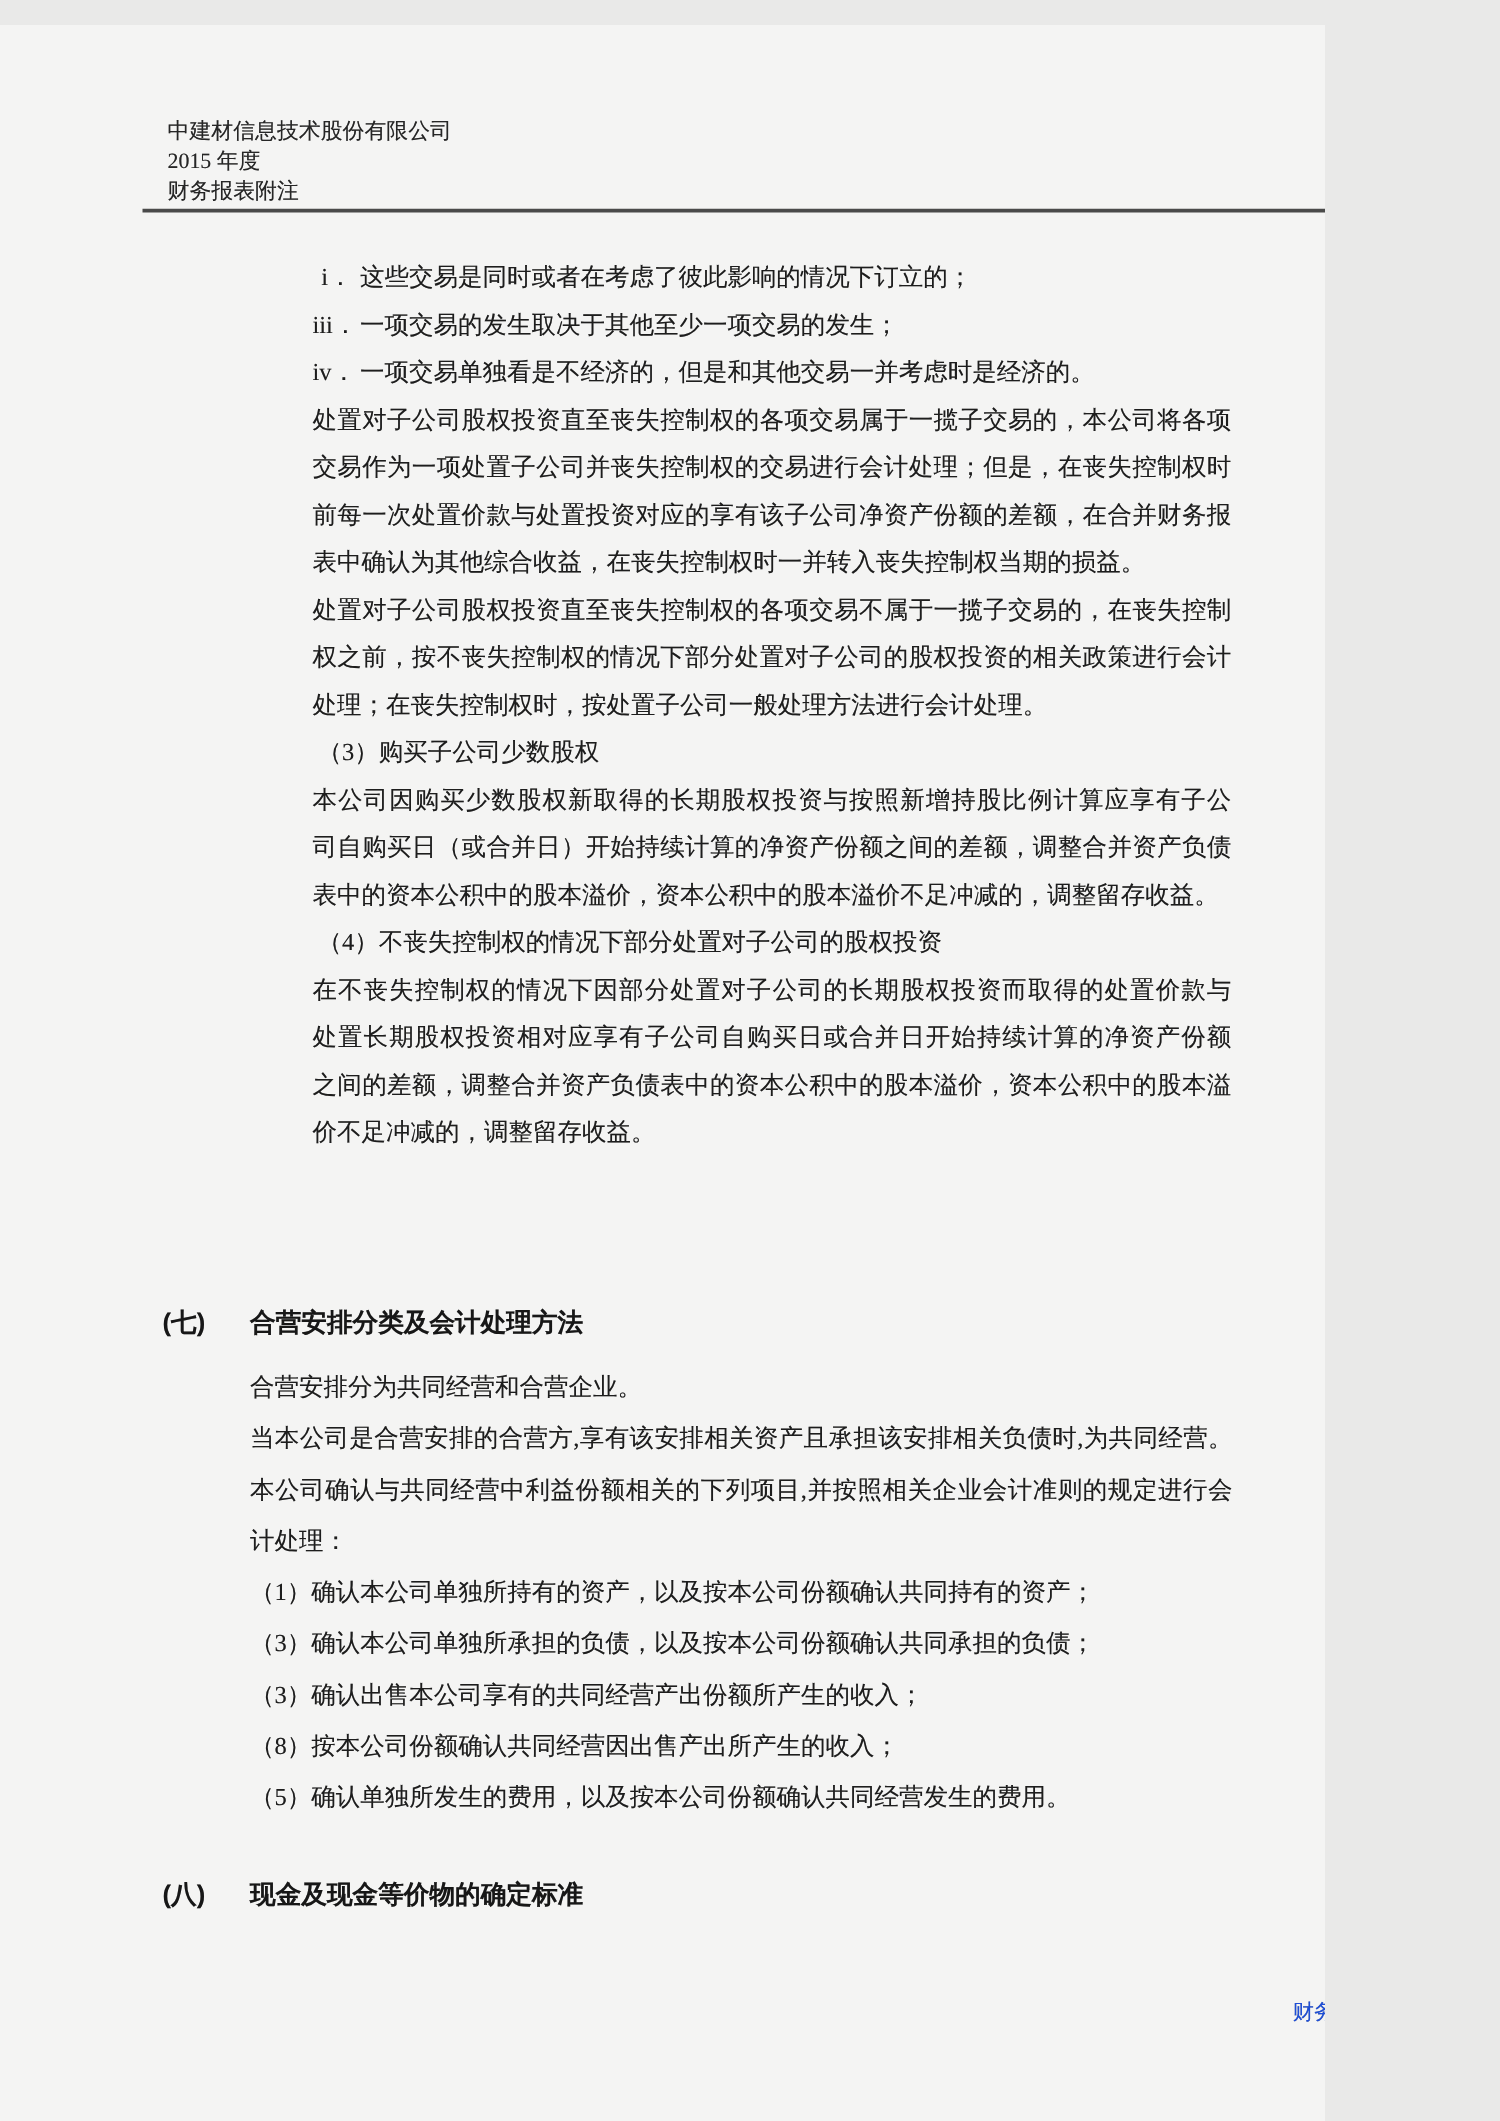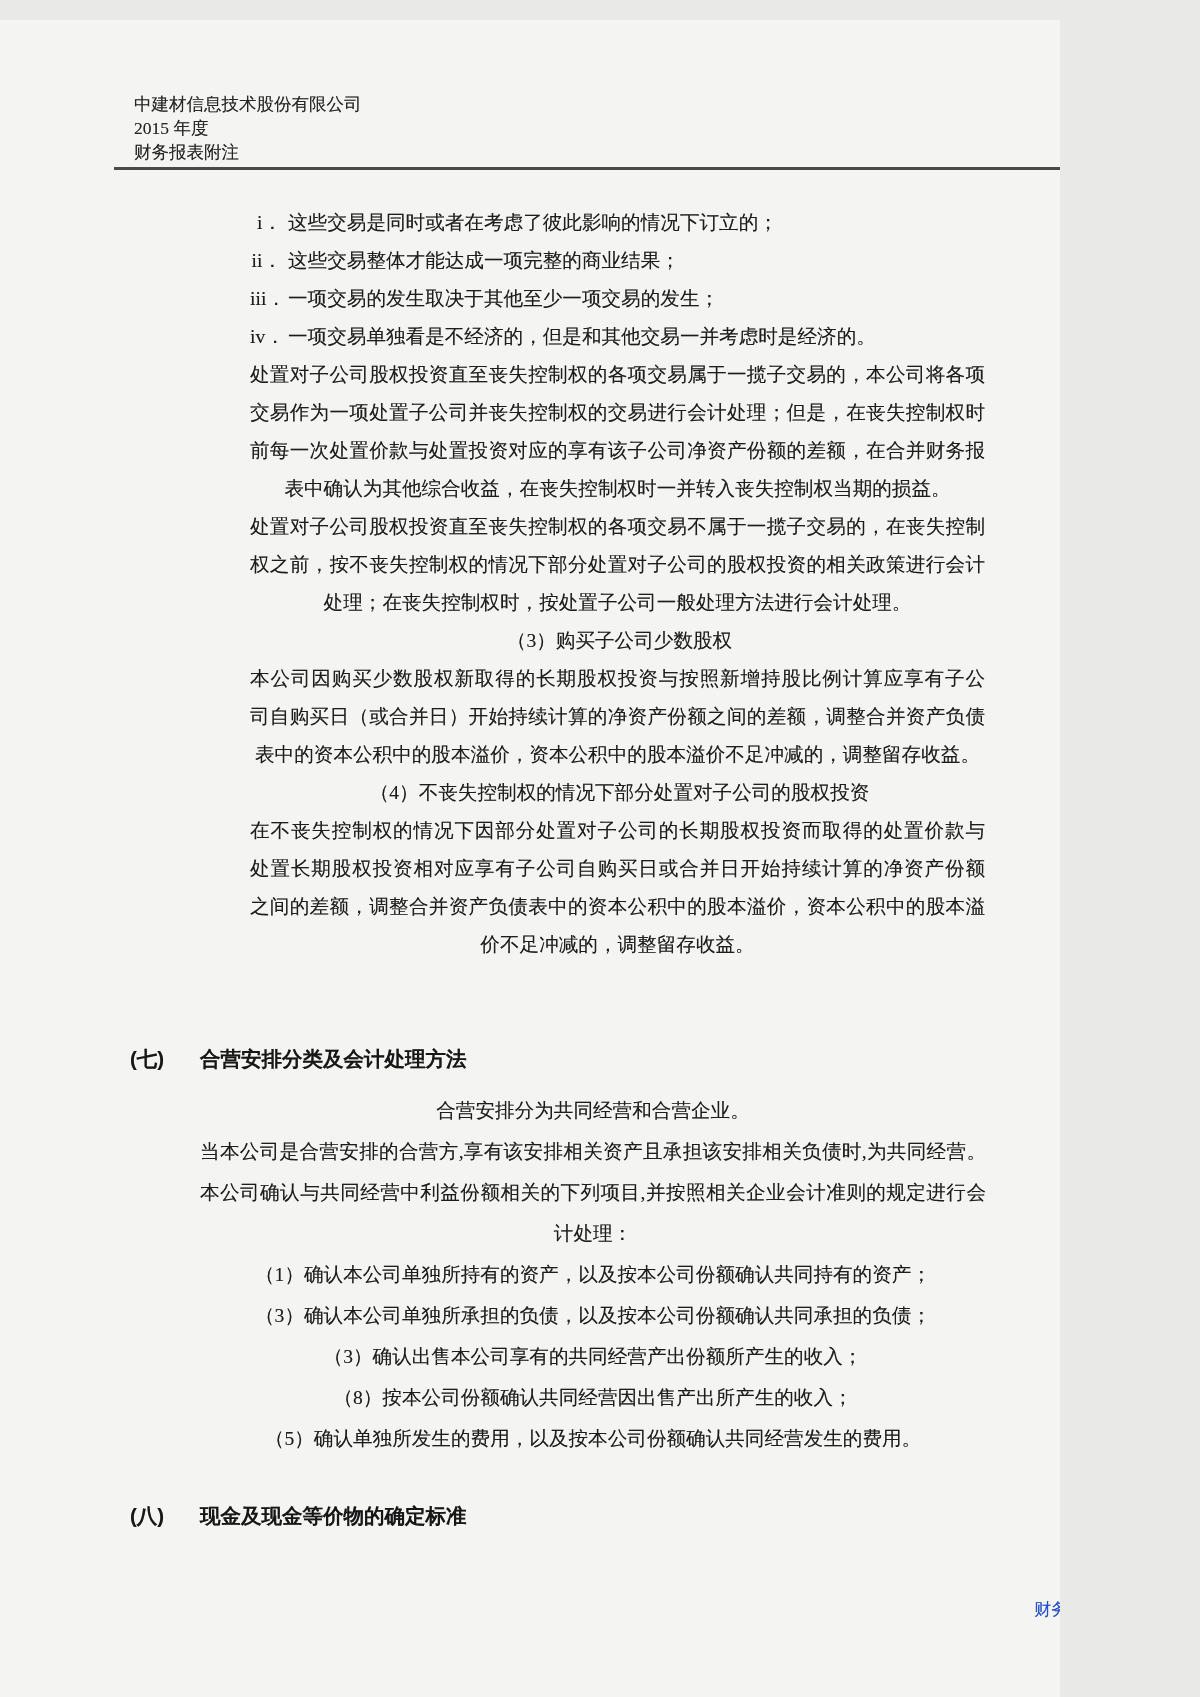--- a/index.html
+++ b/index.html
@@ -19,21 +19,21 @@
   }
   .rule{
     position:absolute;left:114px;top:147px;
     width:959px;height:3px;background:#4a4a4a;
   }
   .main{
     position:absolute;left:250px;top:184px;width:735px;
     font-size:19.6px;line-height:38px;
   }
   .jline{text-align:justify;text-align-last:justify;}
-  .lline{text-align:center;}
+  .lline{text-align:left;}
   .ritem{display:flex;}
   .rnum{width:32px;text-align:right;margin-right:6px;flex:none;}
   .rtext{flex:auto;}
   .subhead{padding-left:4px;}
   .sec-head{
     position:absolute;left:130px;display:flex;
     font-family:"Liberation Sans", sans-serif;
     font-weight:bold;font-size:20.5px;line-height:30px;color:#171717;
   }
   .sec-head .lbl{width:70px;flex:none;}
@@ -57,24 +57,20 @@
     <div>中建材信息技术股份有限公司</div>
     <div>2015 年度</div>
     <div>财务报表附注</div>
   </div>
   <div class="rule"></div>
 
   <div class="main">
     <div class="ritem">
       <span class="rnum">i．</span>
       <span class="rtext">这些交易是同时或者在考虑了彼此影响的情况下订立的；</span>
-    </div>
-    <div class="ritem">
-      <span class="rnum">ii．</span>
-      <span class="rtext">这些交易整体才能达成一项完整的商业结果；</span>
     </div>
     <div class="ritem">
       <span class="rnum">iii．</span>
       <span class="rtext">一项交易的发生取决于其他至少一项交易的发生；</span>
     </div>
     <div class="ritem">
       <span class="rnum">iv．</span>
       <span class="rtext">一项交易单独看是不经济的，但是和其他交易一并考虑时是经济的。</span>
     </div>
 

